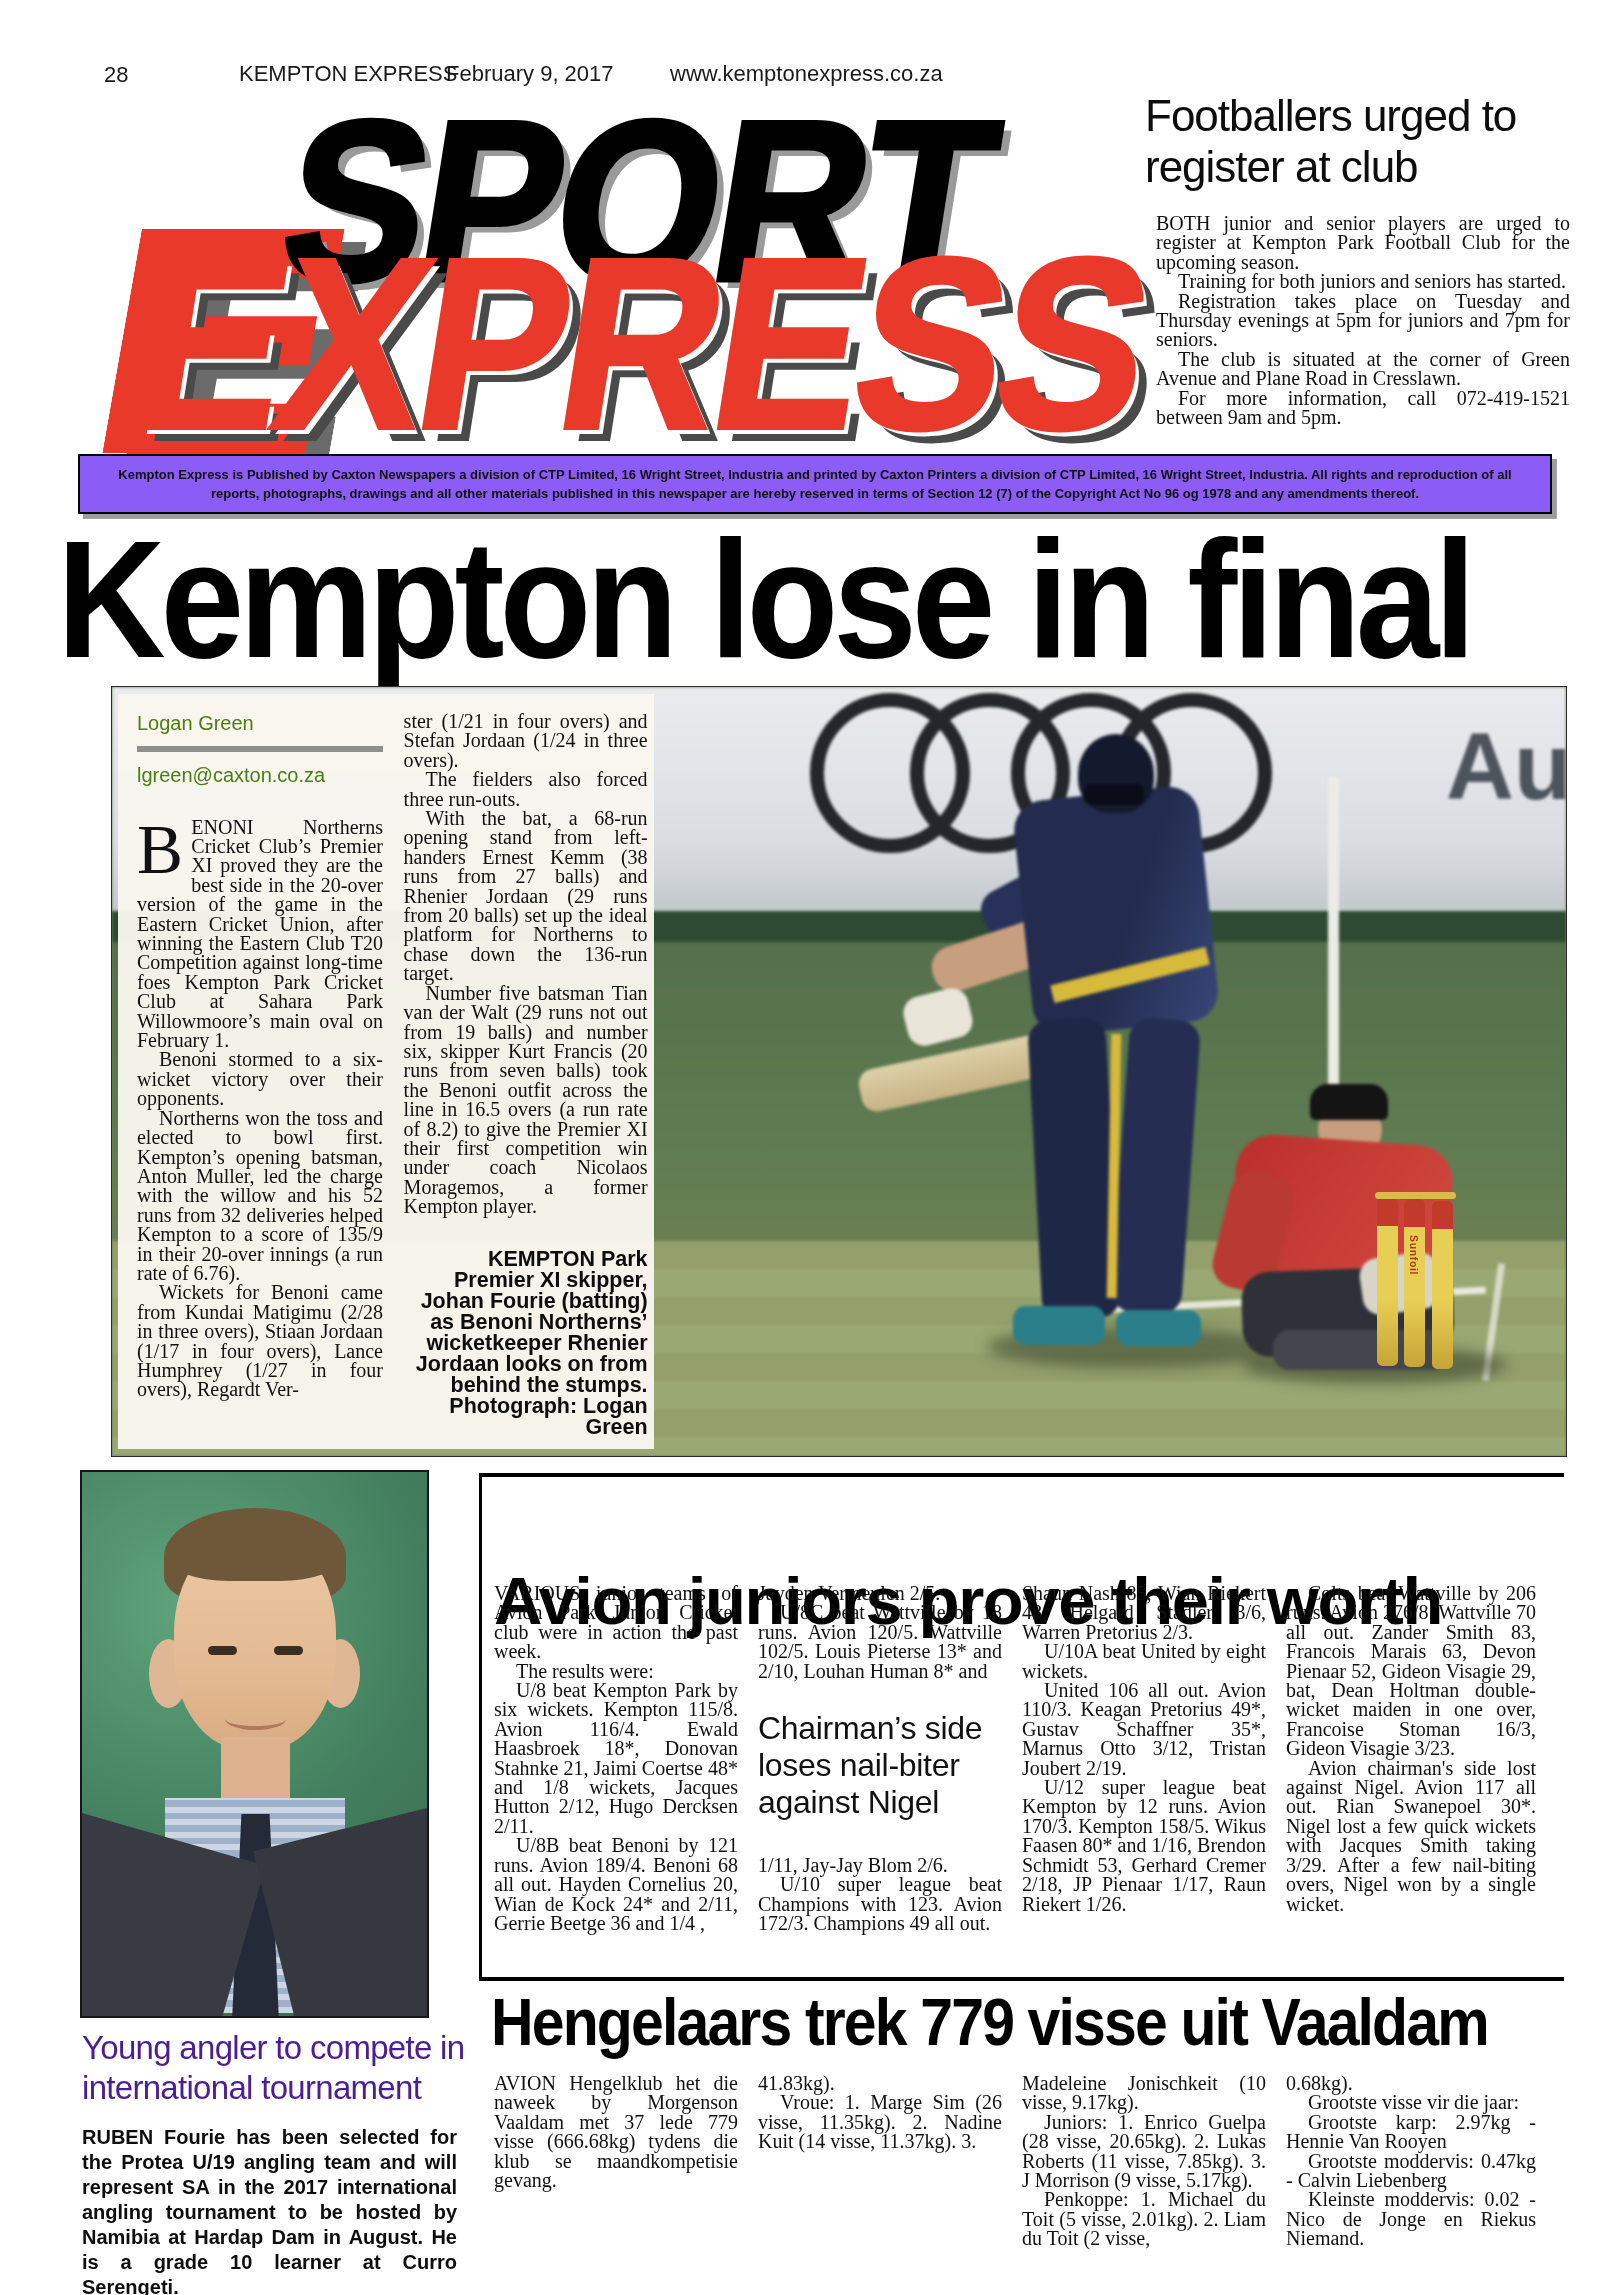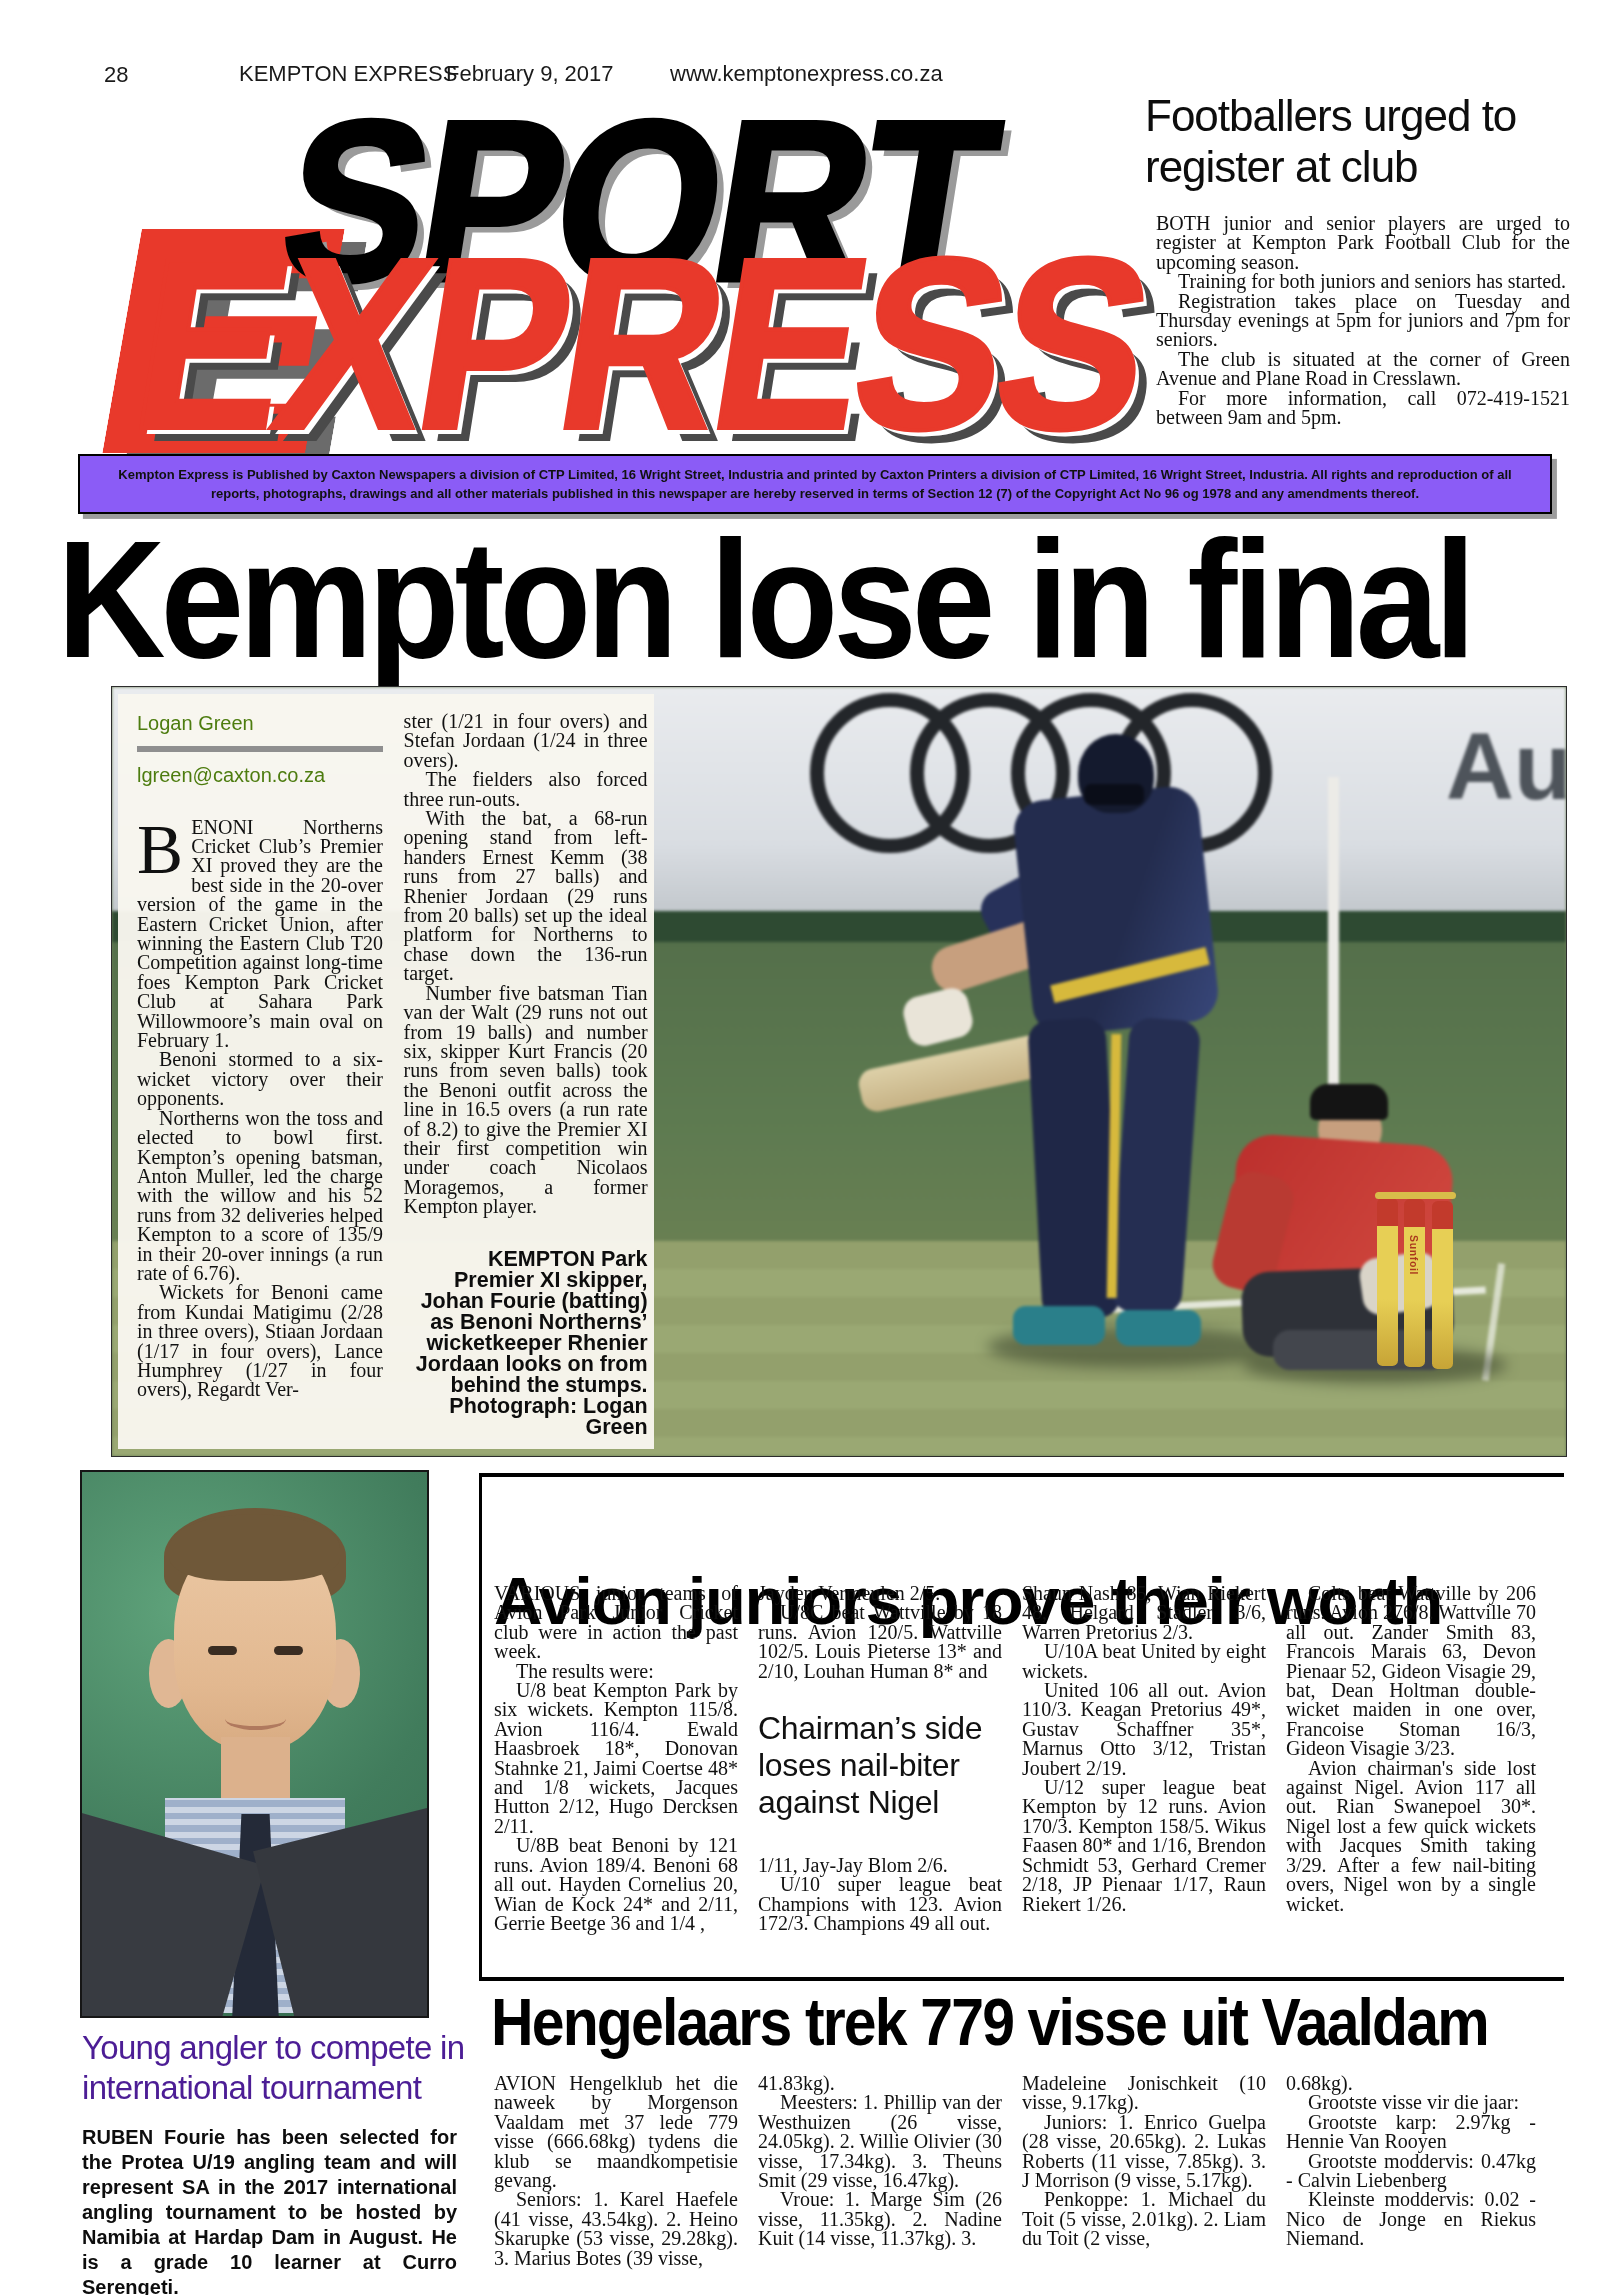--- a/index.html
+++ b/index.html
@@ -258,25 +258,23 @@
 </div>
 
 <div class="abs angler-h" style="left:82px;top:2028px;width:392px;">Young angler to compete in international tournament</div>
 <div class="abs ruben" style="left:82px;top:2125px;width:375px;">RUBEN Fourie has been selected for the Protea U/19 angling team and will represent SA in the 2017 international angling tournament to be hosted by Namibia at Hardap Dam in August. He is a grade 10 learner at Curro Serengeti.</div>
 
 <div class="abs rule-h" style="left:479px;top:1977px;width:1085px;"></div>
 <div class="abs sec-headline heng-headline" style="left:491px;top:1984px;">Hengelaars trek 779 visse uit Vaaldam</div>
 
 <div class="col news" style="left:494px;top:2074px;height:219px;overflow:hidden;">
   <p>AVION Hengelklub het die naweek by Morgenson Vaaldam met 37 lede 779 visse (666.68kg) tydens die klub se maandkompetisie gevang.</p>
-  <p class="ind">Seniors: 1. Karel Haefele (41 visse, 43.54kg). 2. Heino Skarupke (53 visse, 29.28kg). 3. Marius Botes (39 visse,</p>
 </div>
 <div class="col news" style="left:758px;top:2074px;height:219px;overflow:hidden;">
   <p>41.83kg).</p>
-  <p class="ind">Meesters: 1. Phillip van der Westhuizen (26 visse, 24.05kg). 2. Willie Olivier (30 visse, 17.34kg). 3. Theuns Smit (29 visse, 16.47kg).</p>
   <p class="ind">Vroue: 1. Marge Sim (26 visse, 11.35kg). 2. Nadine Kuit (14 visse, 11.37kg). 3.</p>
 </div>
 <div class="col news" style="left:1022px;top:2074px;height:219px;overflow:hidden;">
   <p>Madeleine Jonischkeit (10 visse, 9.17kg).</p>
   <p class="ind">Juniors: 1. Enrico Guelpa (28 visse, 20.65kg). 2. Lukas Roberts (11 visse, 7.85kg). 3. J Morrison (9 visse, 5.17kg).</p>
   <p class="ind">Penkoppe: 1. Michael du Toit (5 visse, 2.01kg). 2. Liam du Toit (2 visse,</p>
 </div>
 <div class="col news" style="left:1286px;top:2074px;width:250px;height:219px;overflow:hidden;">
   <p>0.68kg).</p>
   <p class="ind">Grootste visse vir die jaar:</p>

